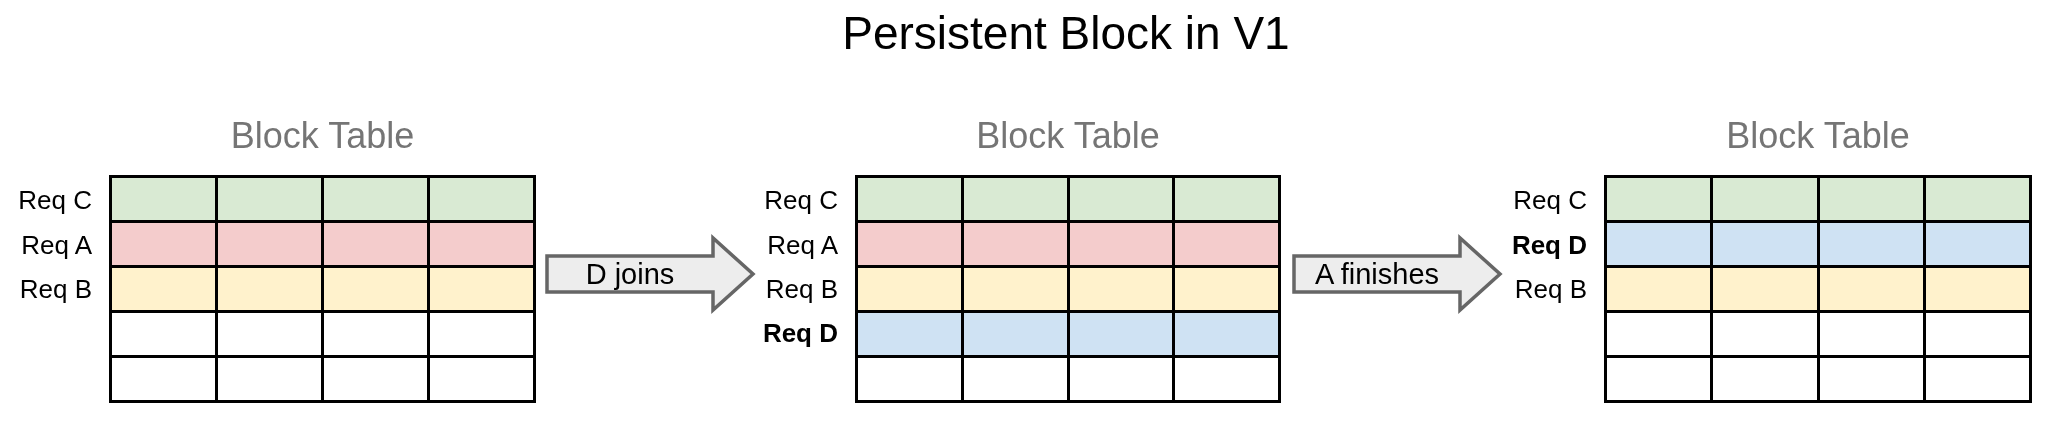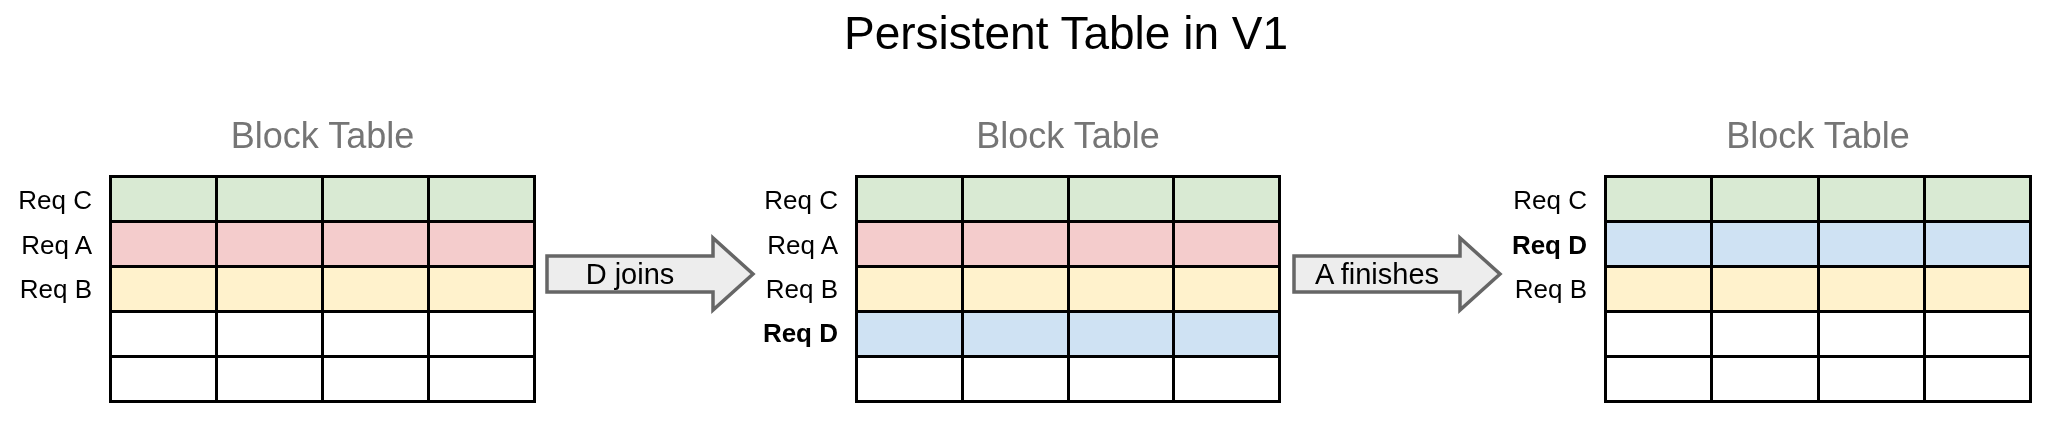--- a/index.html
+++ b/index.html
@@ -77,21 +77,21 @@
   .arrow-svg text {
     font-family: "Liberation Sans", sans-serif;
     font-size: 29px;
     fill: #000000;
   }
 </style>
 </head>
 <body>
 
 <div class="canvas">
-  <div class="main-title">Persistent Table in V1</div>
+  <div class="main-title">Persistent Block in V1</div>
   <div id="figure-root">
       <div class="subtitle" style="left: 112px; width: 421px;">Block Table</div>
       <div class="block-table" style="left: 109px; width: 427px;">
         <div class="bt-row">
           <div class="bt-cell" style="background: rgb(217, 234, 211);"></div>
           <div class="bt-cell" style="background: rgb(217, 234, 211);"></div>
           <div class="bt-cell" style="background: rgb(217, 234, 211);"></div>
           <div class="bt-cell" style="background: rgb(217, 234, 211);"></div>
         </div>
         <div class="bt-row">

